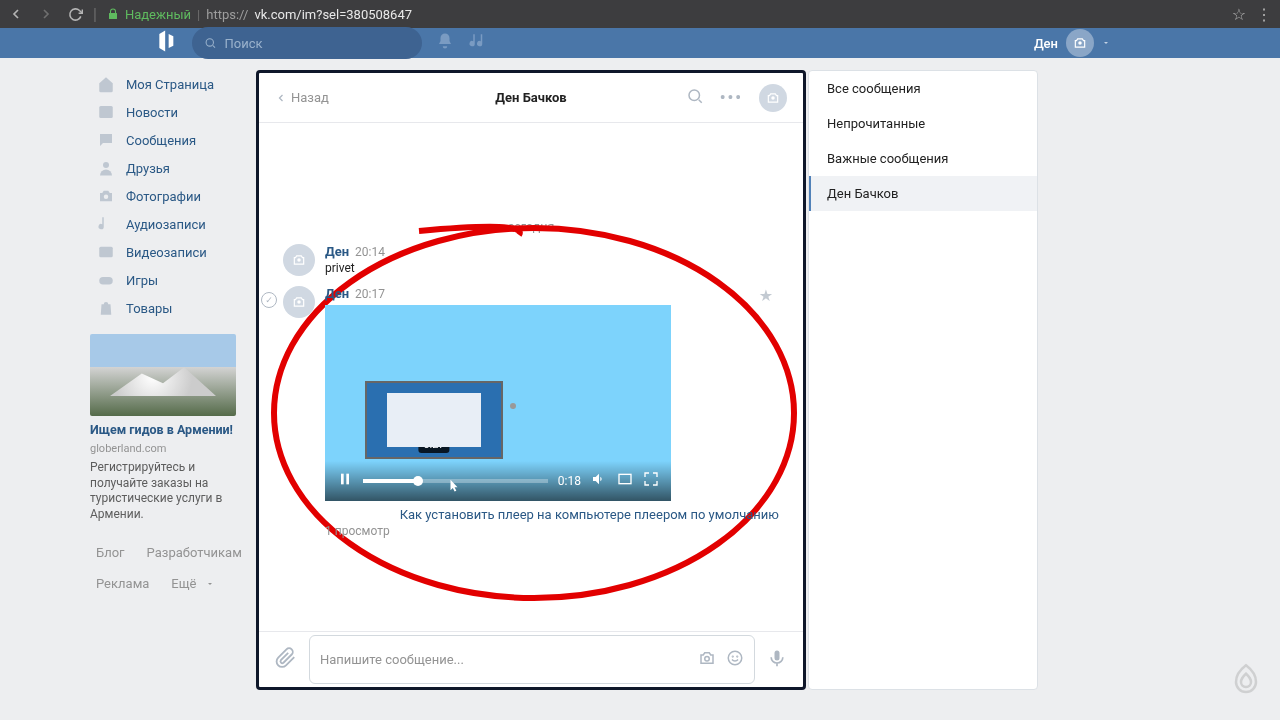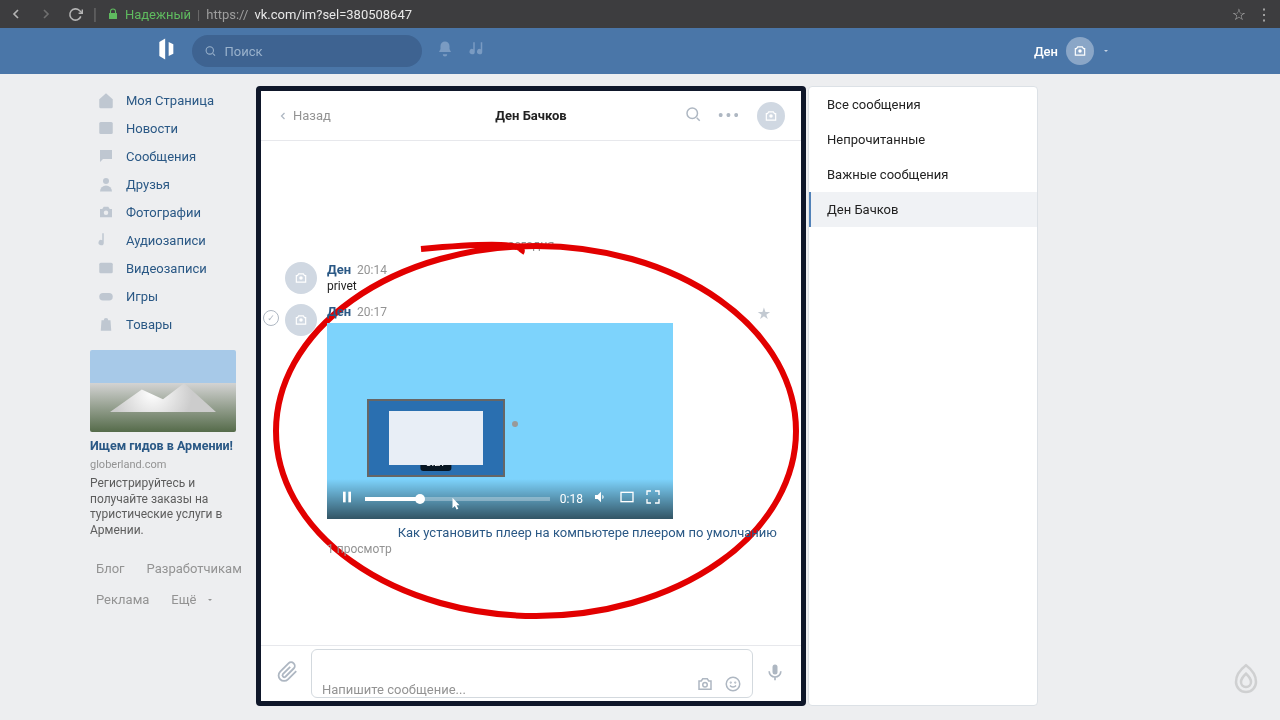--- a/index.html
+++ b/index.html
@@ -6,21 +6,21 @@
 body { background: #edeef0; width: 1280px; height: 720px; overflow: hidden; }
 
 .browser-bar { height: 28px; background: #3d3d3f; display: flex; align-items: center; padding: 0 8px; gap: 10px; color: #9e9e9e; }
 .browser-bar .nav-btns { display: flex; gap: 14px; align-items: center; }
 .browser-bar .addr { display: flex; align-items: center; gap: 6px; font-size: 13px; color: #e0e0e0; }
 .browser-bar .lock { color: #5fbb5f; }
 .browser-bar .secure { color: #5fbb5f; }
 .browser-bar .spacer { flex: 1; }
 .browser-bar svg { display: block; }
 
-.topbar { height: 46px; background: #4a76a8; display: flex; align-items: center; padding: 0 10px; }
+.topbar { height: 30px; background: #4a76a8; display: flex; align-items: center; padding: 0 10px; }
 .topbar .inner { width: 960px; margin-left: 140px; display: flex; align-items: center; gap: 14px; }
 .topbar .logo { color: #fff; font-weight: bold; }
 .topbar .search-wrap { background: #3e6391; border-radius: 16px; height: 32px; width: 230px; display: flex; align-items: center; padding: 0 12px; gap: 8px; color: #9ab2cc; }
 .topbar .search-wrap input { background: transparent; border: none; outline: none; color: #fff; width: 100%; font-size: 13px; }
 .topbar .search-wrap input::placeholder { color: #9ab2cc; }
 .topbar .tb-icon { color: #7a9bc2; }
 .topbar .flex1 { flex: 1; }
 .topbar .user-area { display: flex; align-items: center; gap: 8px; color: #fff; font-size: 13px; font-weight: 500; }
 .topbar .avatar-circle { width: 28px; height: 28px; border-radius: 50%; background: #8aa6c7; display: flex; align-items: center; justify-content: center; color: #fff; }
 
@@ -32,21 +32,21 @@
 .ad { margin-top: 12px; }
 .ad .ad-img { width: 146px; height: 82px; background: linear-gradient(to bottom, #a7c9e8 0%, #a7c9e8 40%, #d4d4d4 40%, #556b4a 100%); position: relative; border-radius: 2px; overflow: hidden; }
 .ad .ad-img::before { content:""; position:absolute; left:20px; right:20px; top:30px; bottom:20px; background: radial-gradient(circle at 40% 40%, #fff 0%, #ccc 60%); clip-path: polygon(0 100%, 30% 30%, 50% 60%, 70% 10%, 100% 100%); }
 .ad-title { display:block; margin-top: 6px; color: #2a5885; font-size: 12.5px; font-weight: bold; }
 .ad-domain { color: #939393; font-size: 11px; }
 .ad-text { color: #5d5d5d; font-size: 12px; margin-top: 4px; line-height: 1.3; }
 
 .footer-links { margin-top: 18px; font-size: 12px; color: #939393; display: flex; flex-wrap: wrap; gap: 6px 10px; }
 .footer-links a { color: #939393; text-decoration: none; }
 
-.main-col { width: 550px; background: #fff; border: 5px solid #0f172a; border-radius: 4px; display: flex; flex-direction: column; height: 620px; position: relative; }
+.main-col { width: 550px; background: #fff; border: 3px solid #0f172a; border-radius: 4px; display: flex; flex-direction: column; height: 620px; position: relative; }
 .chat-header { height: 50px; border-bottom: 1px solid #e7e8ec; display: flex; align-items: center; padding: 0 16px; gap: 12px; position: relative; }
 .chat-header .back { display: flex; align-items: center; gap: 4px; color: #939393; font-size: 13px; }
 .chat-header .title { position: absolute; left: 50%; transform: translateX(-50%); font-weight: bold; font-size: 13px; color: #222; }
 .chat-header .hdr-right { margin-left: auto; display: flex; align-items: center; gap: 16px; color: #aeb7c2; }
 .chat-header .mini-avatar { width: 28px; height: 28px; border-radius: 50%; background: #d0d8e2; display:flex; align-items:center; justify-content:center; color:#fff; }
 
 .chat-body { flex: 1; padding: 16px 24px 12px; overflow-y: auto; position: relative; }
 .date-sep { text-align: center; color: #939393; font-size: 12.5px; margin: 80px 0 10px; }
 .msg { display: flex; gap: 10px; margin-bottom: 10px; position: relative; }
 .msg .m-avatar { width: 32px; height: 32px; border-radius: 50%; background: #d0d8e2; display:flex; align-items:center; justify-content:center; color:#fff; flex-shrink:0; }
@@ -70,21 +70,21 @@
 .vplayer-bar .cursor { position:absolute; left:49%; top:50%; transform:translate(-50%,-20%); color:#fff; }
 .vplayer-bar .vt { color:#fff; font-size:12px; }
 .vplayer-bar .vicon { color:#fff; }
 .video-title { color:#2a5885; font-size:13px; margin-top:6px;text-align:right; }
 .video-views { color:#939393; font-size:12px; margin-top:2px; }
 
 .red-circle { position:absolute; pointer-events:none; }
 
 .compose { height: 56px; border-top: 1px solid #e7e8ec; display: flex; align-items: center; padding: 0 16px; gap: 12px; }
 .compose .attach { color:#aeb7c2; }
-.compose .inputbox { flex:1; border:1px solid #d3d9de; border-radius:6px; height:49px; display:flex; align-items:flex-end; padding:0 10px; gap:10px; }
+.compose .inputbox { flex:1; border:1px solid #d3d9de; border-radius:6px; height:49px; display:flex; align-items:center; padding:0 10px; gap:10px; }
 .compose .inputbox input { flex:1; border:none; outline:none; font-size:13px; }
 .compose .inputbox input::placeholder { color:#939393; }
 .compose .inline-icon { color:#aeb7c2; }
 .compose .mic { color:#aeb7c2; }
 
 .right-col { width: 230px; background:#fff; border:1px solid #dce1e6; border-radius:4px; }
 .right-col .r-item { padding: 10px 16px; font-size:13px; color:#222; border-left:2px solid transparent; cursor:pointer; }
 .right-col .r-item.active { background:#f0f2f5; border-left:2px solid #5181b8; font-weight: normal; }
 
 .corner-logo { position:fixed; right:14px; bottom:14px; opacity:0.35; }

